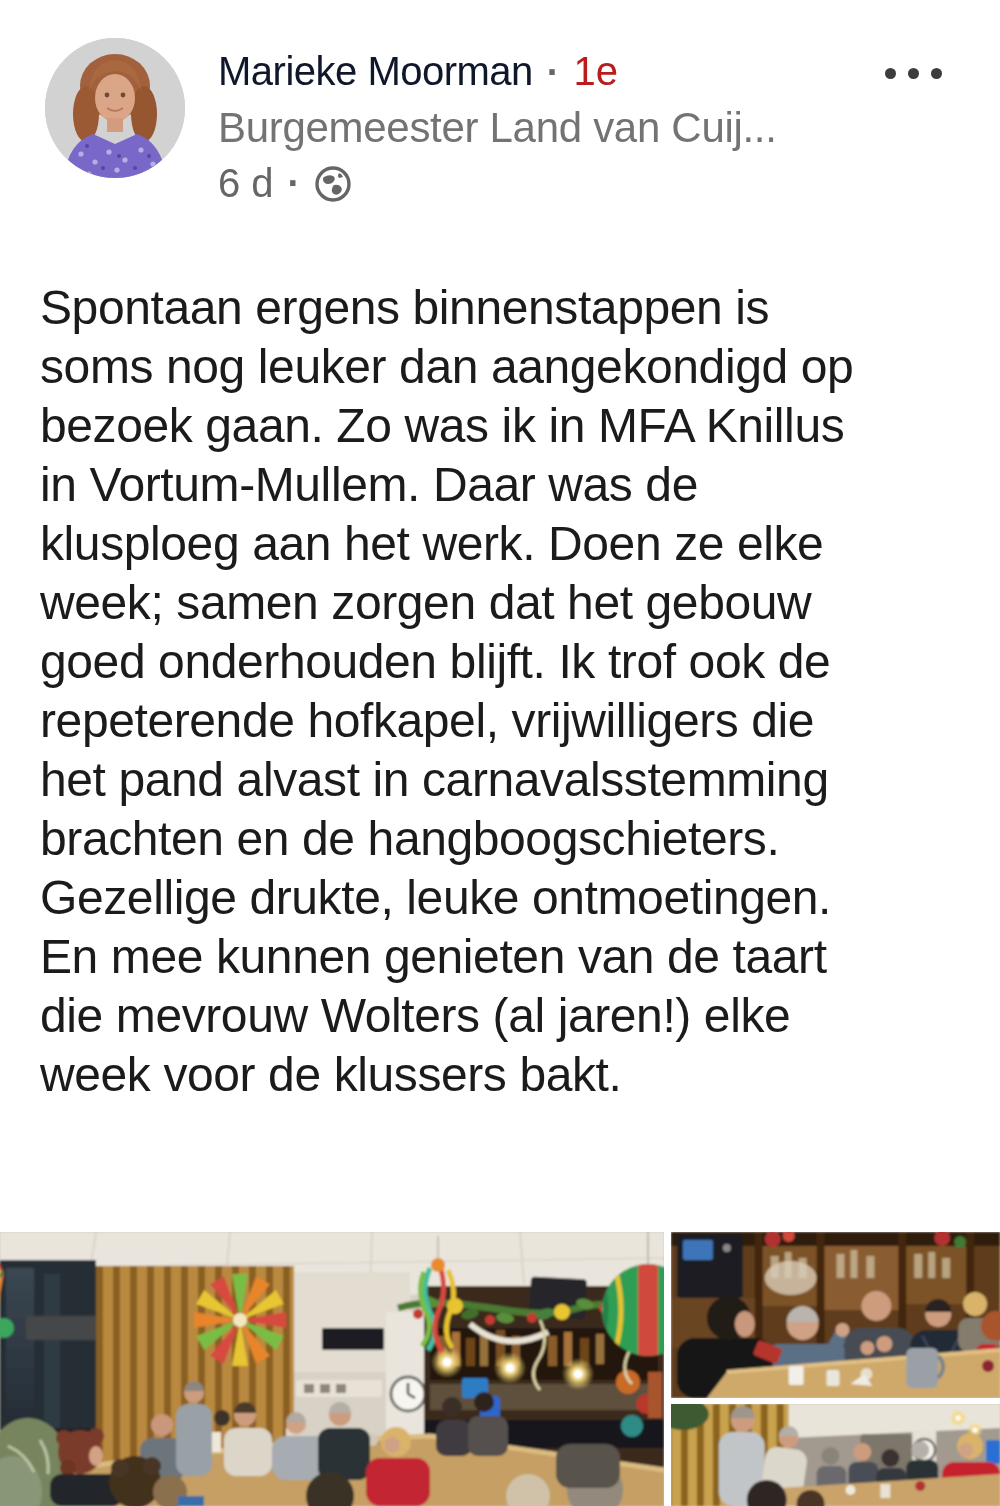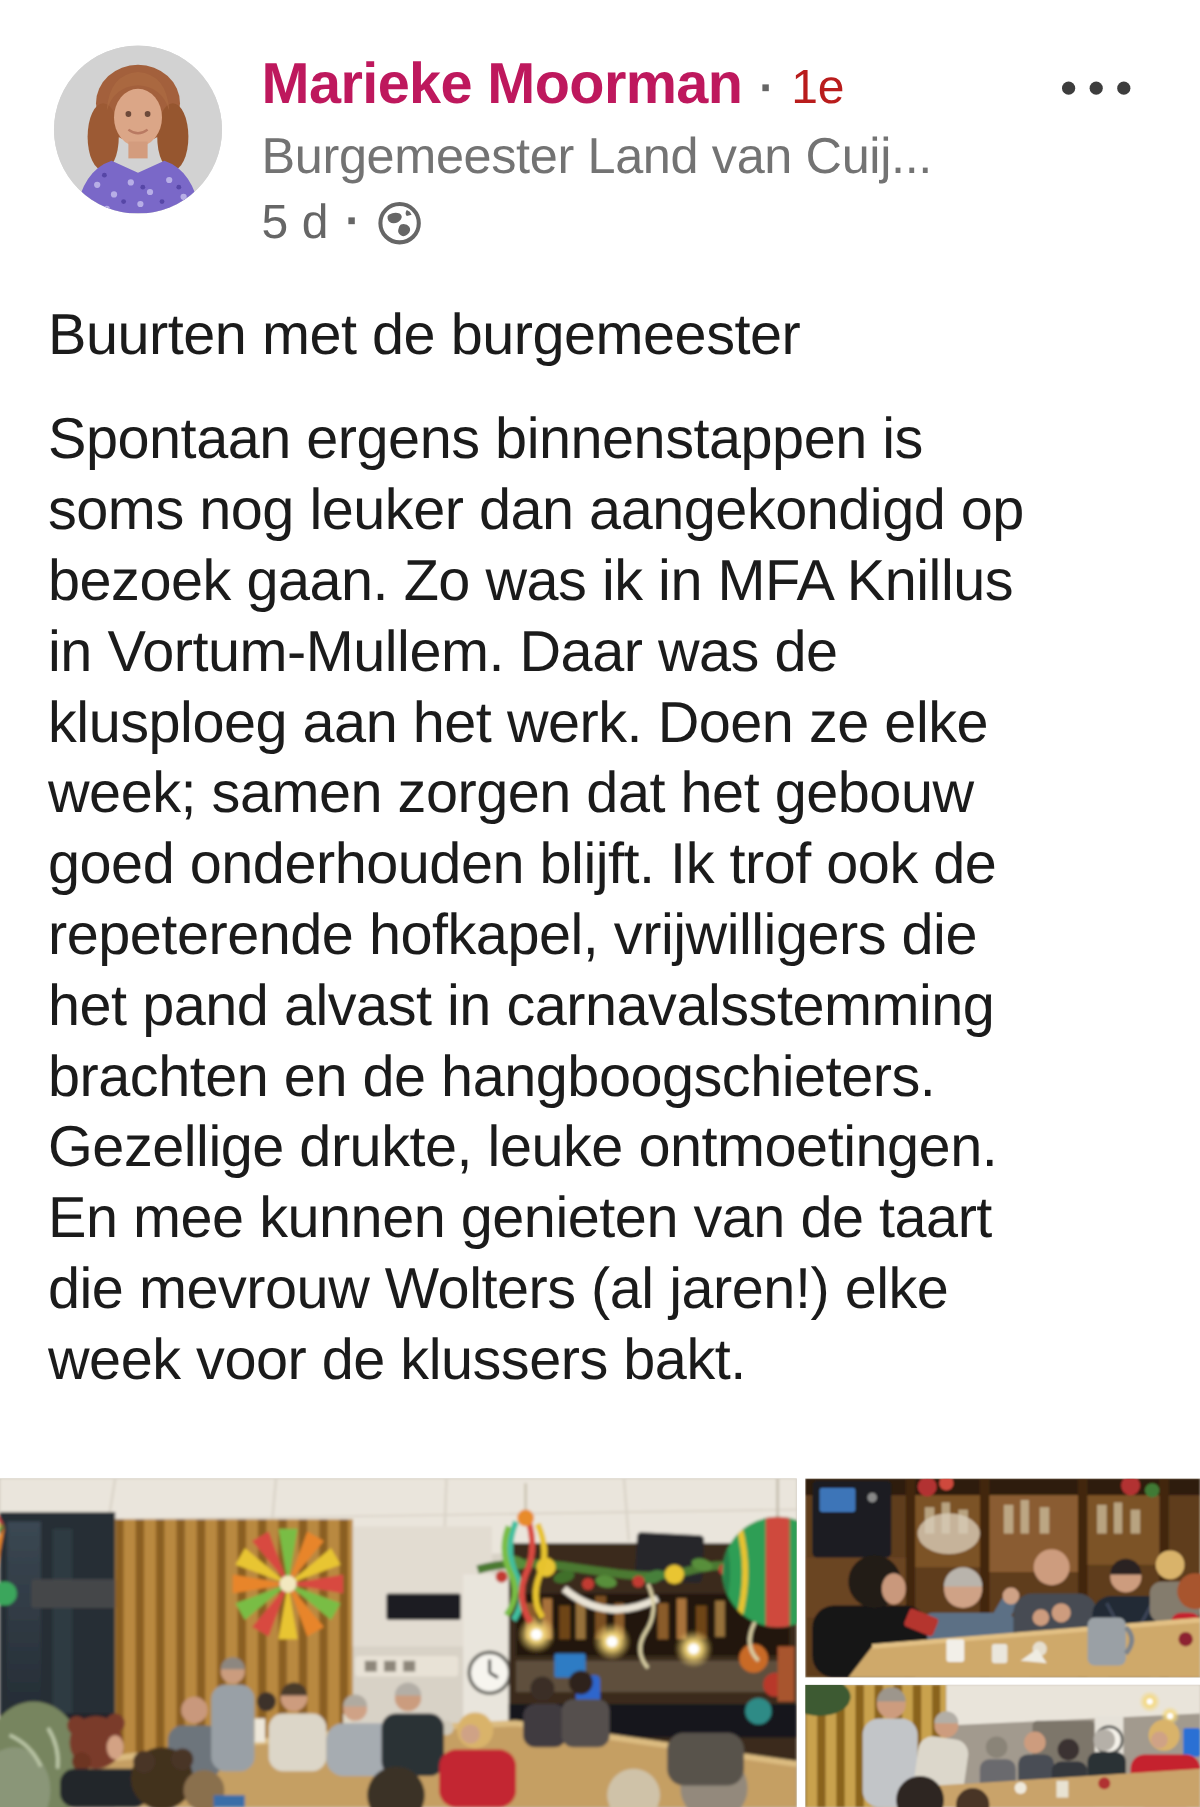--- a/index.html
+++ b/index.html
@@ -10,21 +10,21 @@
   }
   
   .post-header { position:absolute; top:0; left:0; right:0; height:235px; }
   .avatar {
     position:absolute; left:45px; top:38px; width:140px; height:140px;
     border-radius:50%; overflow:hidden; background:#d2d2d2; cursor:pointer;
   }
   .avatar svg { width:100%; height:100%; display:block; }
   .header-info { position:absolute; left:218px; top:44px; }
   .name-row { display:flex; align-items:baseline; gap:14px; line-height:54px; white-space:nowrap; }
-  .name { font-size:48px; font-weight:bold; color:#be185d; letter-spacing:-0.5px; cursor:pointer; }
+  .name { font-size:40px; font-weight:normal; color:#0f172a; letter-spacing:-0.5px; cursor:pointer; }
   .sep-dot { color:#666666; font-size:38px; font-weight:bold; }
   .degree { font-size:40px; color:#b91c1c; }
   .headline { font-size:42px; color:#737373; line-height:56px; margin-top:1px; letter-spacing:-0.3px; white-space:nowrap; }
   .meta-row { display:flex; align-items:center; gap:14px; margin-top:5px; font-size:40px; color:#666666; }
   .globe { width:38px; height:38px; display:block; }
   .menu-button {
     position:absolute; right:48px; top:58px; background:none; border:none;
     display:flex; gap:12px; padding:10px; cursor:pointer; align-items:center;
   }
   .menu-button i { width:11px; height:11px; border-radius:50%; background:#3d3d3d; display:block; }
@@ -83,42 +83,41 @@
     </div>
 
     <div class="header-info">
       <div class="name-row">
         <span class="name">Marieke Moorman</span>
         <span class="sep-dot">·</span>
         <span class="degree">1e</span>
       </div>
       <div class="headline">Burgemeester Land van Cuij...</div>
       <div class="meta-row">
-        <span>5 d</span>
+        <span>6 d</span>
         <span class="sep-dot">·</span>
         <svg class="globe" viewBox="0 0 38 38">
           <circle cx="19" cy="19" r="16" fill="none" stroke="#666666" stroke-width="3.4"></circle>
           <path d="M10 12 q5 -3 9 -1 q3 2 1 5 q-2 3 -6 3 q-4 0 -5 -4 q-0.5 -2 1 -3 Z" fill="#666666"></path>
           <path d="M20 20 q5 -1 7 2 q2 3 -1 6 q-3 3 -6 1 q-3 -2 -2 -5 q0.5 -3 2 -4 Z" fill="#666666"></path>
           <path d="M25 8 q3 1 4 4 l-4 1 q-2 -2 0 -5 Z" fill="#666666"></path>
         </svg>
       </div>
     </div>
 
     <button class="menu-button" aria-label="menu">
       <span style="display:flex;gap:12px">
         <i></i>
           <i></i>
           <i></i>
       </span>
     </button>
   </header>
 
   <div class="post-text">
-    <p class="post-title">Buurten met de burgemeester</p>
     <p class="post-body">Spontaan ergens binnenstappen is
 soms nog leuker dan aangekondigd op
 bezoek gaan. Zo was ik in MFA Knillus
 in Vortum-Mullem. Daar was de
 klusploeg aan het werk. Doen ze elke
 week; samen zorgen dat het gebouw
 goed onderhouden blijft. Ik trof ook de
 repeterende hofkapel, vrijwilligers die
 het pand alvast in carnavalsstemming
 brachten en de hangboogschieters.

